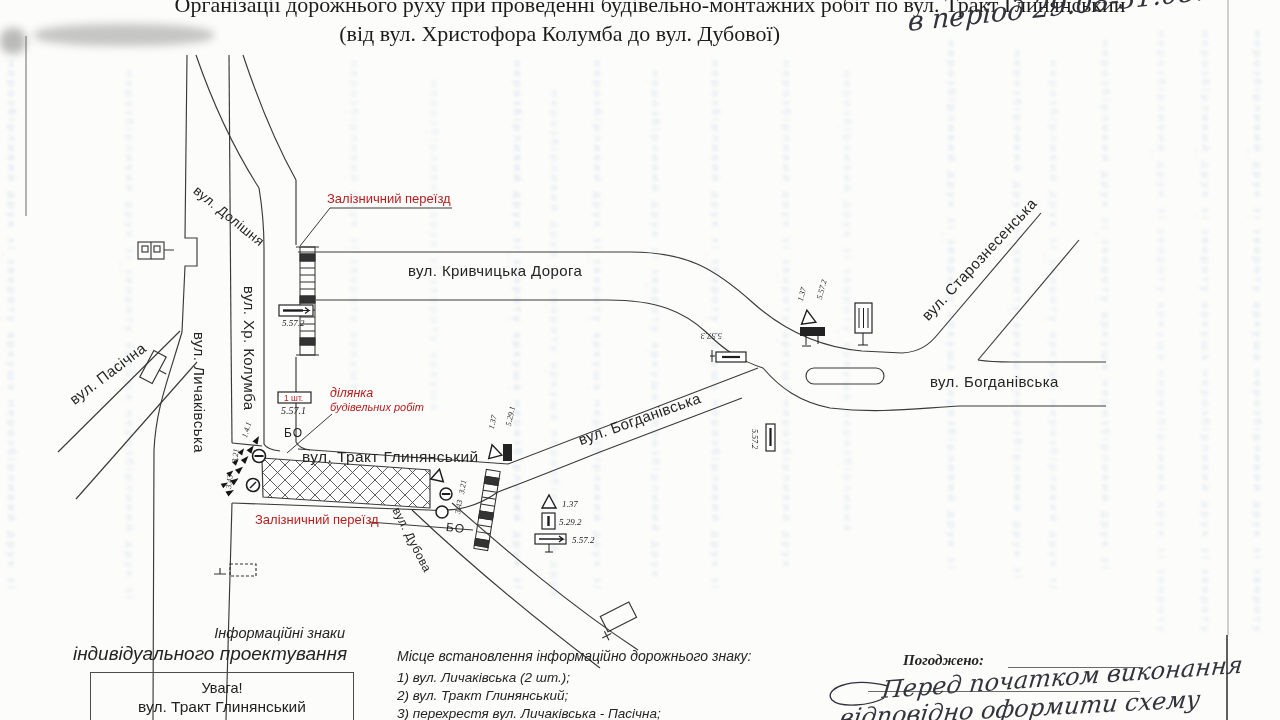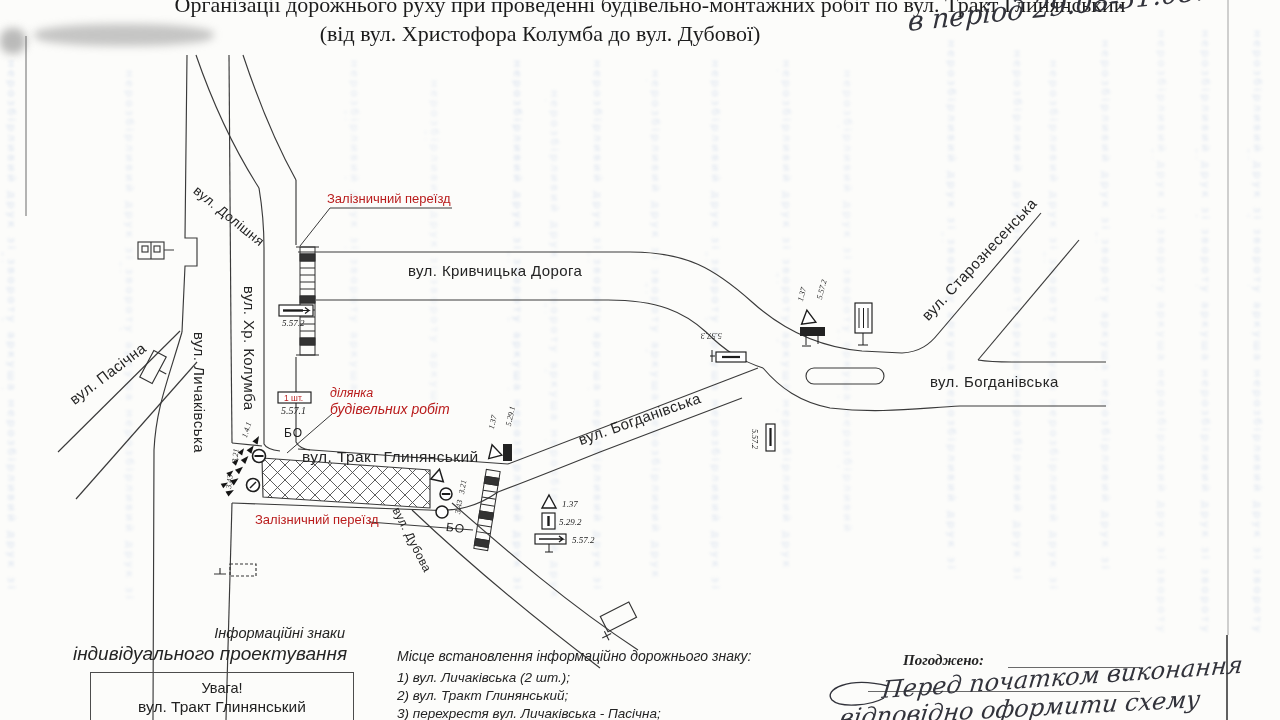--- a/index.html
+++ b/index.html
@@ -229,38 +229,38 @@
       <path transform="translate(549,503) rotate(0)" d="M0,-8 L7,5 L-7,5 Z" fill="#fff" stroke-width="1.4"></path>
       <rect x="542" y="513" width="13" height="16" fill="#fff"></rect>
       <path d="M548.5,516 v10" stroke-width="2.4"></path>
       <rect x="535" y="534" width="31" height="10" fill="#fff"></rect>
       <path d="M539,539 h18 M557,539 l6,0 -4,-3 m4,3 l-4,3" stroke-width="1.4"></path>
       <path d="M549,544 v8 M545,552 h8" stroke-width="1"></path>
     </g>
   </svg>
 
   <div class="title" style="left:70px;top:-8px;width:1160px;">Організації дорожнього руху при проведенні будівельно-монтажних робіт по вул. Тракт Глинянський</div>
-  <div class="title" style="left:300px;top:21px;width:480px;">(від вул. Христофора Колумба до вул. Дубової)</div>
+  <div class="title" style="left:300px;top:21px;width:480px;text-align:right;">(від вул. Христофора Колумба до вул. Дубової)</div>
   <div class="hand" style="left:908px;top:6px;font-size:27px;transform:rotate(-6deg) skewX(-8deg);">в період 29.08-31.08.17</div>
 
   <div class="slabel" style="left:200px;top:183px;font-size:13.5px;transform:rotate(39deg);">вул. Долішня</div>
   <div class="slabel" style="left:258px;top:286px;font-size:15px;transform:rotate(90deg);">вул. Хр. Колумба</div>
   <div class="slabel" style="left:208px;top:332px;font-size:15px;transform:rotate(90deg);">вул. Личаківська</div>
   <div class="slabel" style="left:66px;top:394px;font-size:15px;transform:rotate(-37deg);">вул. Пасічна</div>
   <div class="slabel" style="left:408px;top:262px;font-size:15px;">вул. Кривчицька Дорога</div>
   <div class="slabel" style="left:918px;top:312px;font-size:15px;transform:rotate(-47deg);">вул. Старознесенська</div>
   <div class="slabel" style="left:930px;top:373px;font-size:15px;">вул. Богданівська</div>
   <div class="slabel" style="left:576px;top:432px;font-size:15px;transform:rotate(-19.5deg);">вул. Богданівська</div>
   <div class="slabel" style="left:302px;top:448px;font-size:15.5px;">вул. Тракт Глинянський</div>
   <div class="slabel" style="left:402px;top:505px;font-size:12px;transform:rotate(63deg);">вул. Дубова</div>
 
   <div class="note" style="left:327px;top:191px;font-size:13px;font-style:normal;">Залізничний переїзд</div>
   <div class="note" style="left:255px;top:512px;font-size:13px;font-style:normal;">Залізничний переїзд</div>
   <div class="note" style="left:330px;top:386px;font-size:12.5px;">ділянка</div>
-  <div class="note" style="left:330px;top:401px;font-size:14px;">будівельних робіт</div>
+  <div class="note" style="left:330px;top:401px;font-size:11px;">будівельних робіт</div>
   <div class="bo" style="left:284px;top:426px;">БО</div>
   <div class="bo" style="left:446px;top:521px;transform:rotate(8deg);">БО</div>
   <div class="note" style="left:284px;top:393px;font-size:8.5px;font-style:normal;">1 шт.</div>
 
   <div class="code" style="left:282px;top:318px;">5.57.2</div>
   <div class="code" style="left:281px;top:405px;font-size:10px;">5.57.1</div>
   <div class="code" style="left:240px;top:436px;transform:rotate(-72deg);font-size:8px;">1.4.1</div>
   <div class="code" style="left:230px;top:462px;transform:rotate(-82deg);font-size:8px;">3.21</div>
   <div class="code" style="left:224px;top:488px;transform:rotate(-82deg);font-size:8px;">3.43</div>
   <div class="code" style="left:487px;top:428px;transform:rotate(-78deg);font-size:8px;">1.37</div>

